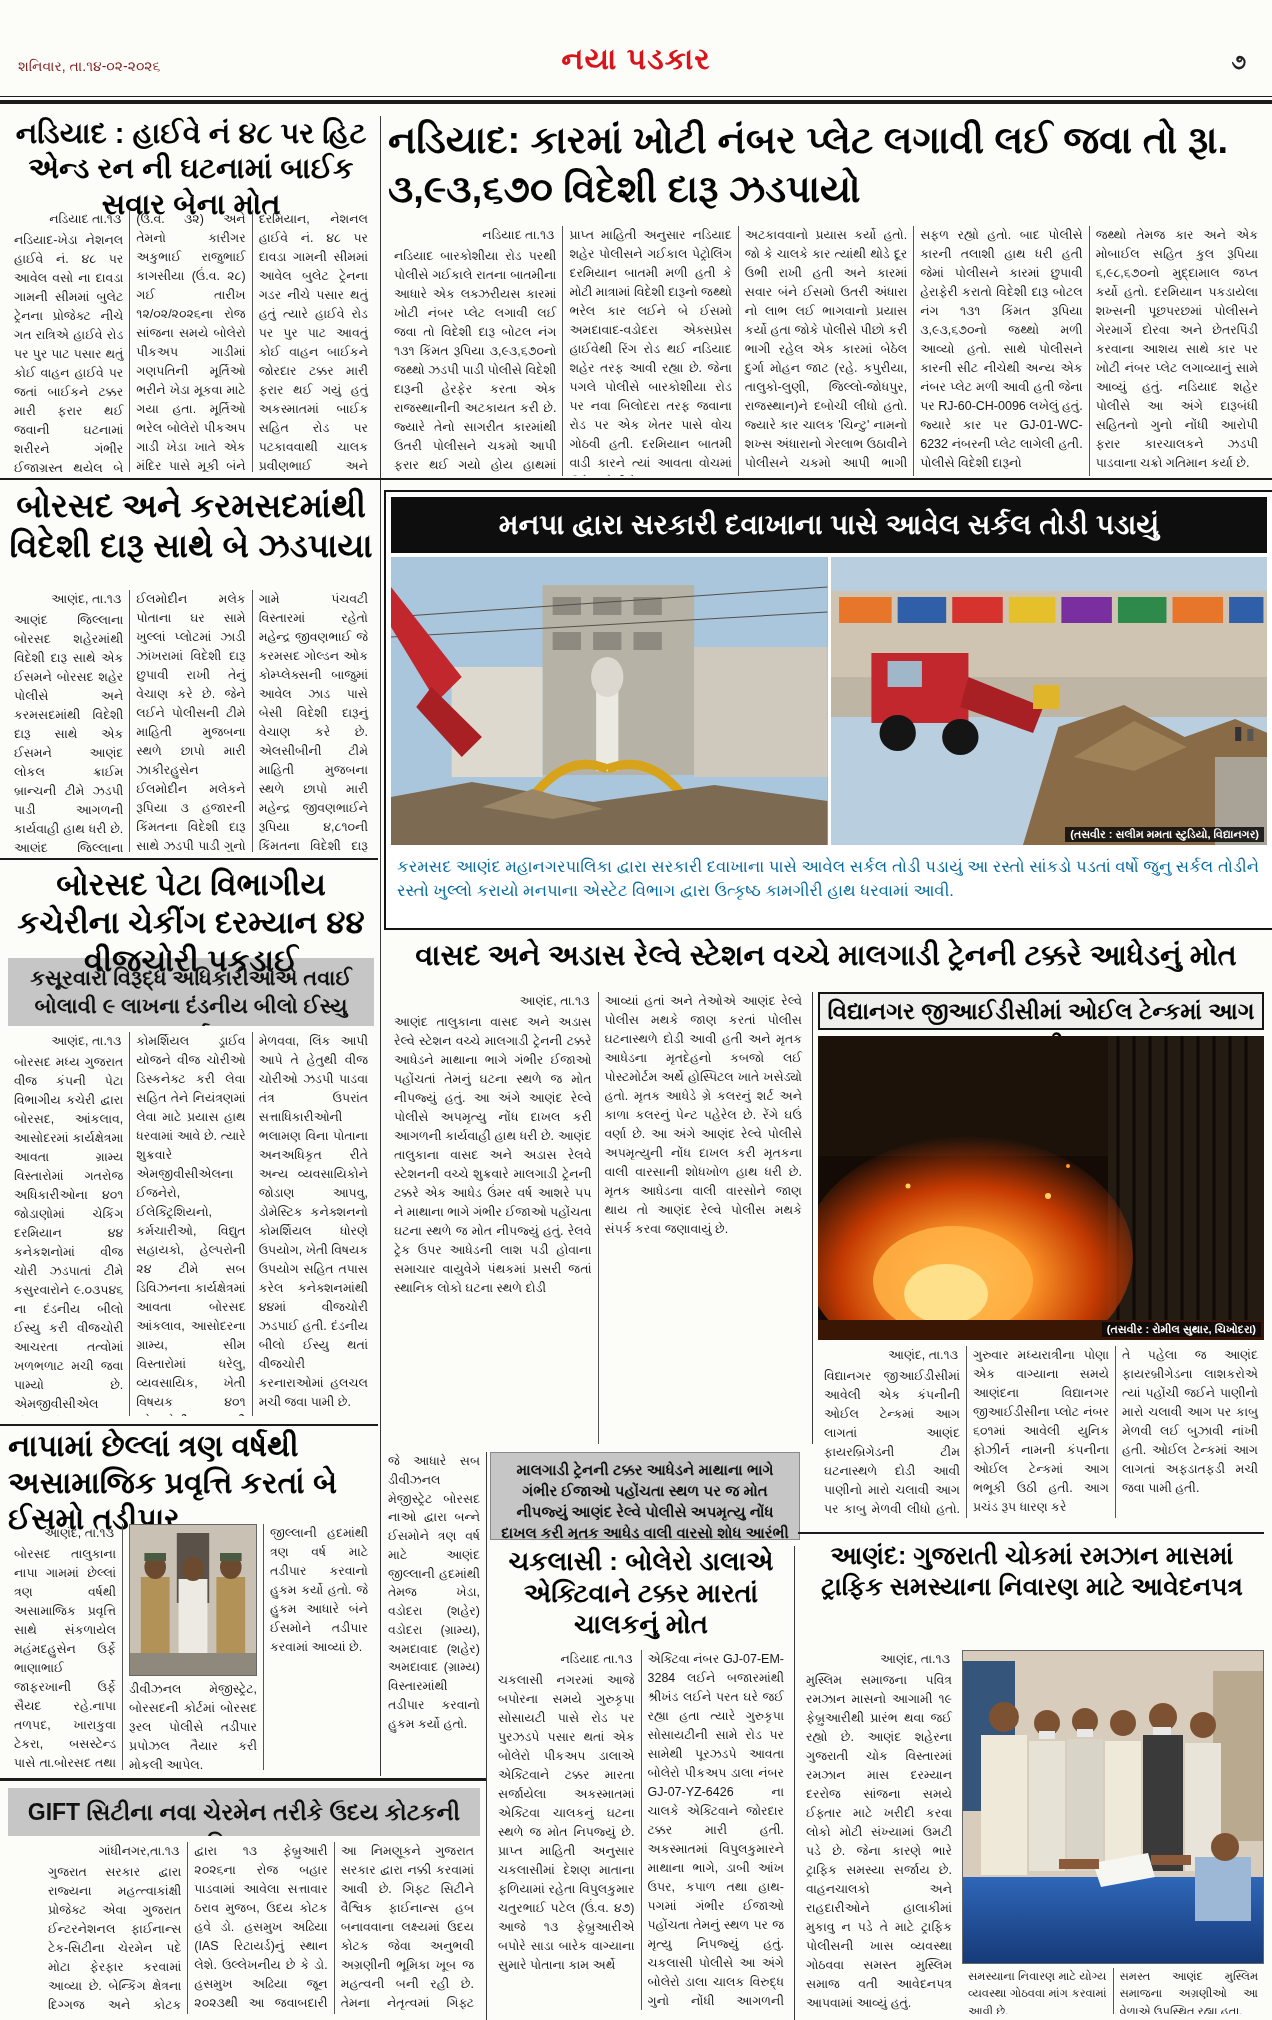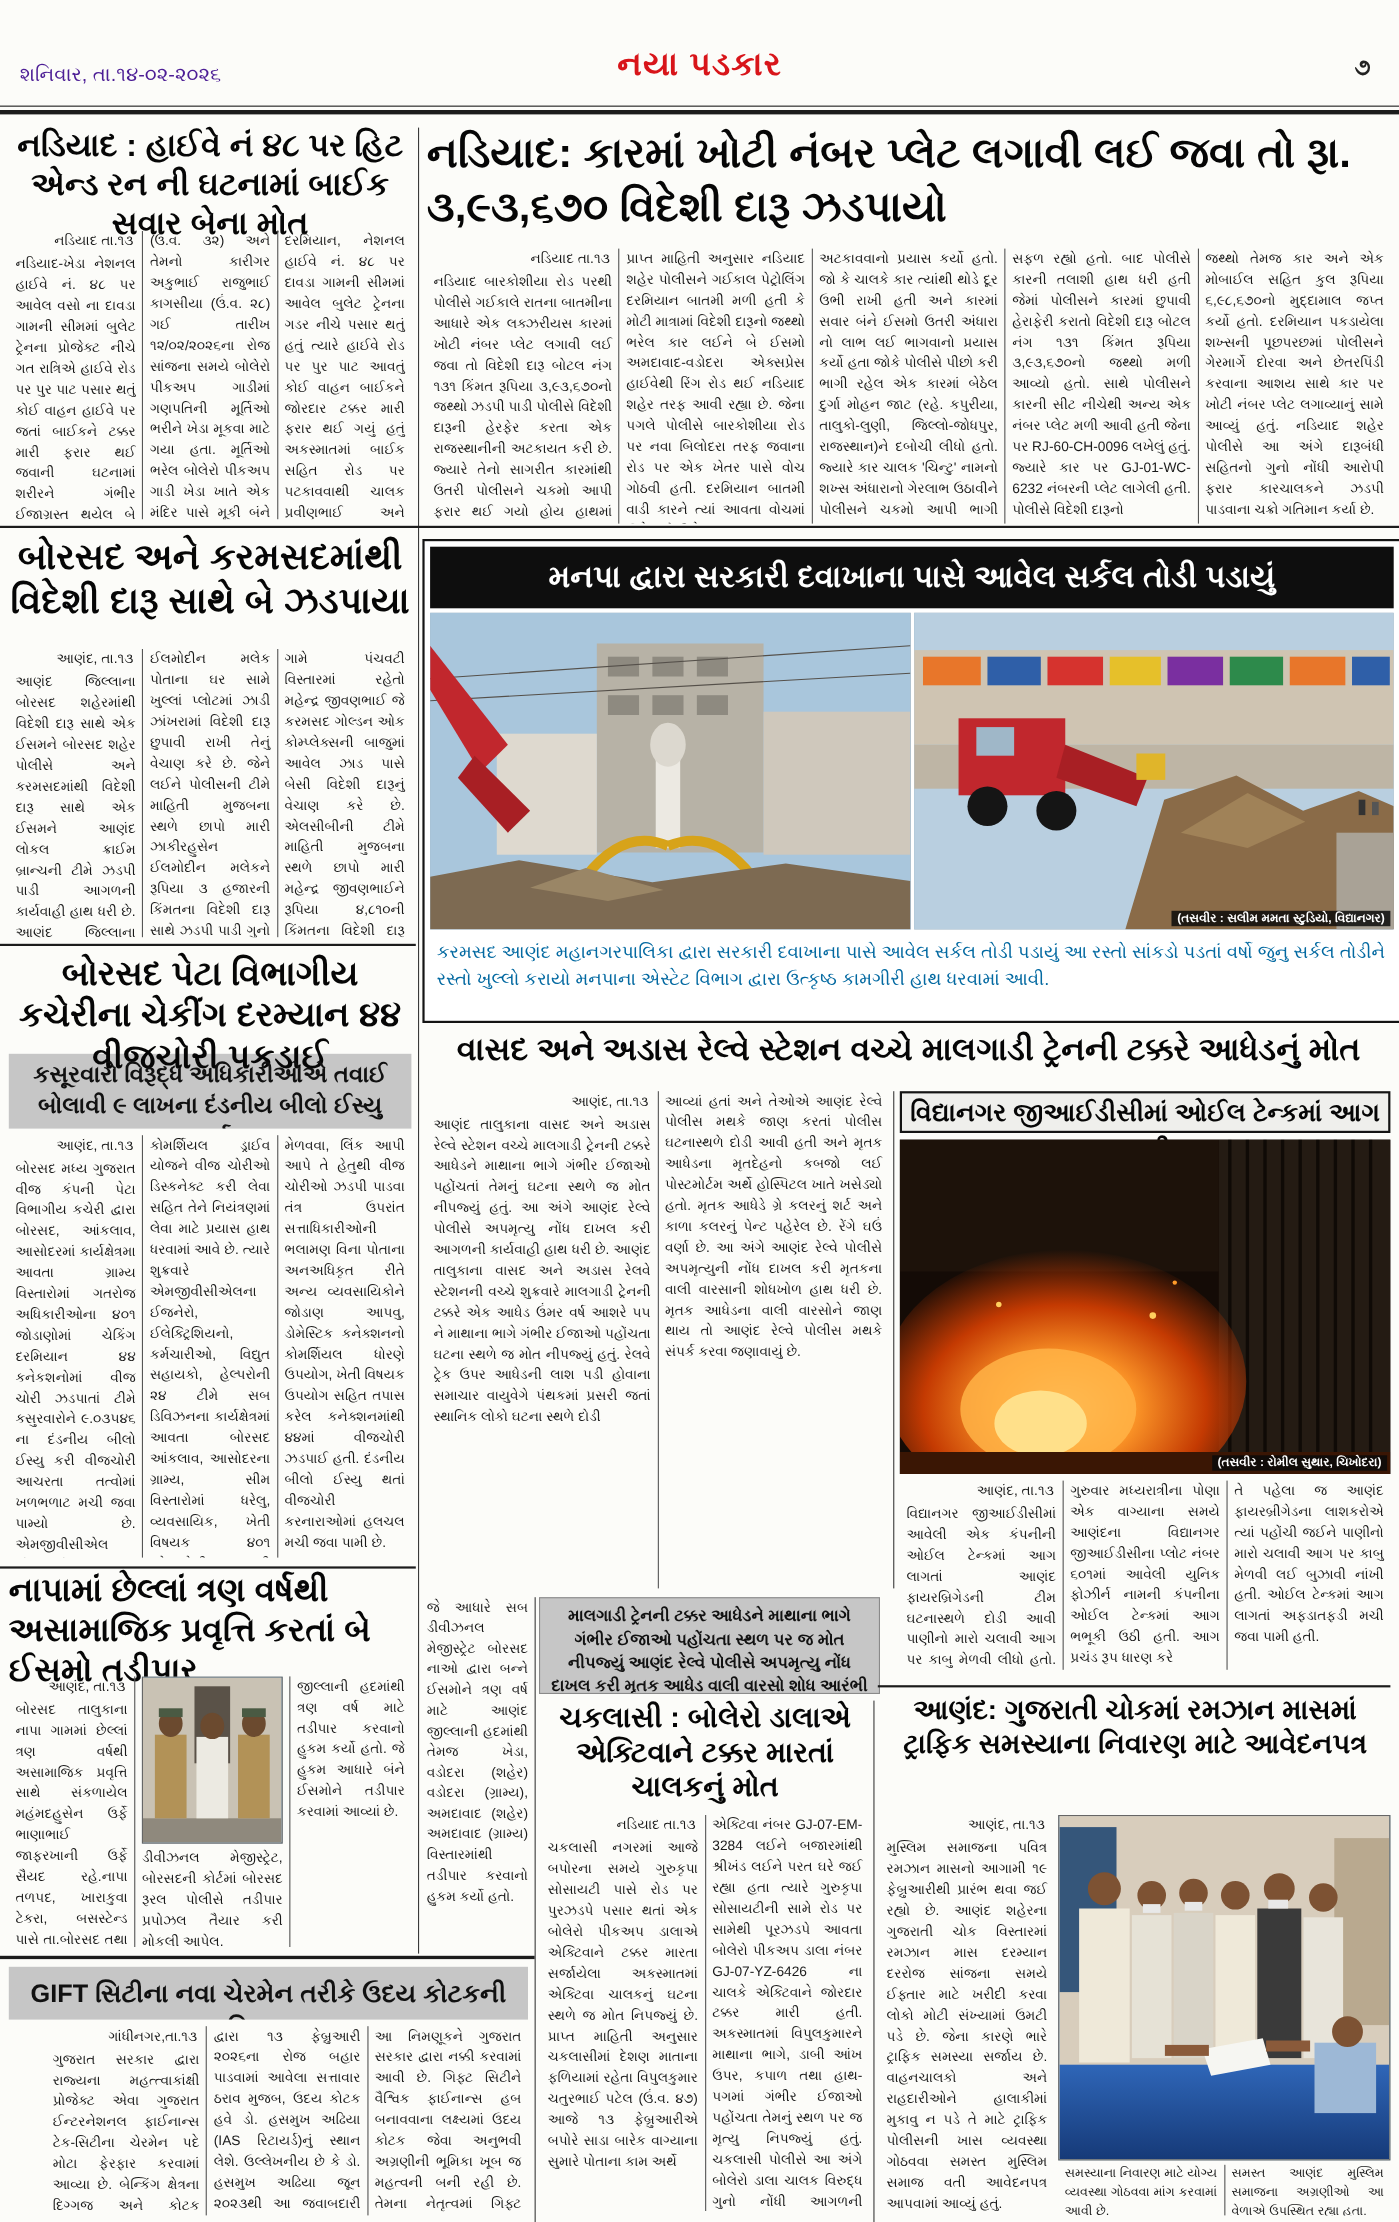--- a/index.html
+++ b/index.html
@@ -1,21 +1,21 @@
 <!DOCTYPE html>
 <html><head>
 <meta charset="utf-8">
 <style>
   html,body{margin:0;padding:0;background:#888;}
   .page{position:relative;width:1272px;height:2020px;margin:0 auto;background:#fcfcf9;
         font-family:"Liberation Sans",sans-serif;color:#191919;overflow:hidden;}
   .abs{position:absolute;}
   .hrule{position:absolute;background:#1c1c1c;}
   .vrule{position:absolute;background:#3a3a3a;width:1px;}
-  .date{font-size:18px;color:#4c1d95;}
+  .date{font-size:14px;color:#7f1d1d;}
   .masthead{font-size:30px;font-weight:bold;color:#d8151a;letter-spacing:1px;}
   .pagenum{font-size:21px;font-weight:bold;color:#222;}
   .headline{font-weight:bold;color:#060606;line-height:1.22;text-align:center;}
   .headline.left{text-align:left;}
   .cols{display:flex;align-items:stretch;}
   .col{flex:1;padding:0 6px;font-size:12.5px;line-height:1.52;text-align:justify;overflow:hidden;}
   .col + .col{border-left:1px solid #555;}
   .dateline{text-align:right;font-size:12.5px;padding:0 2px 2px 0;}
   .banner{background:#0e0e0e;color:#fff;font-weight:bold;text-align:center;}
   .graybox{background:#c6c6c6;font-weight:bold;text-align:center;color:#111;}

